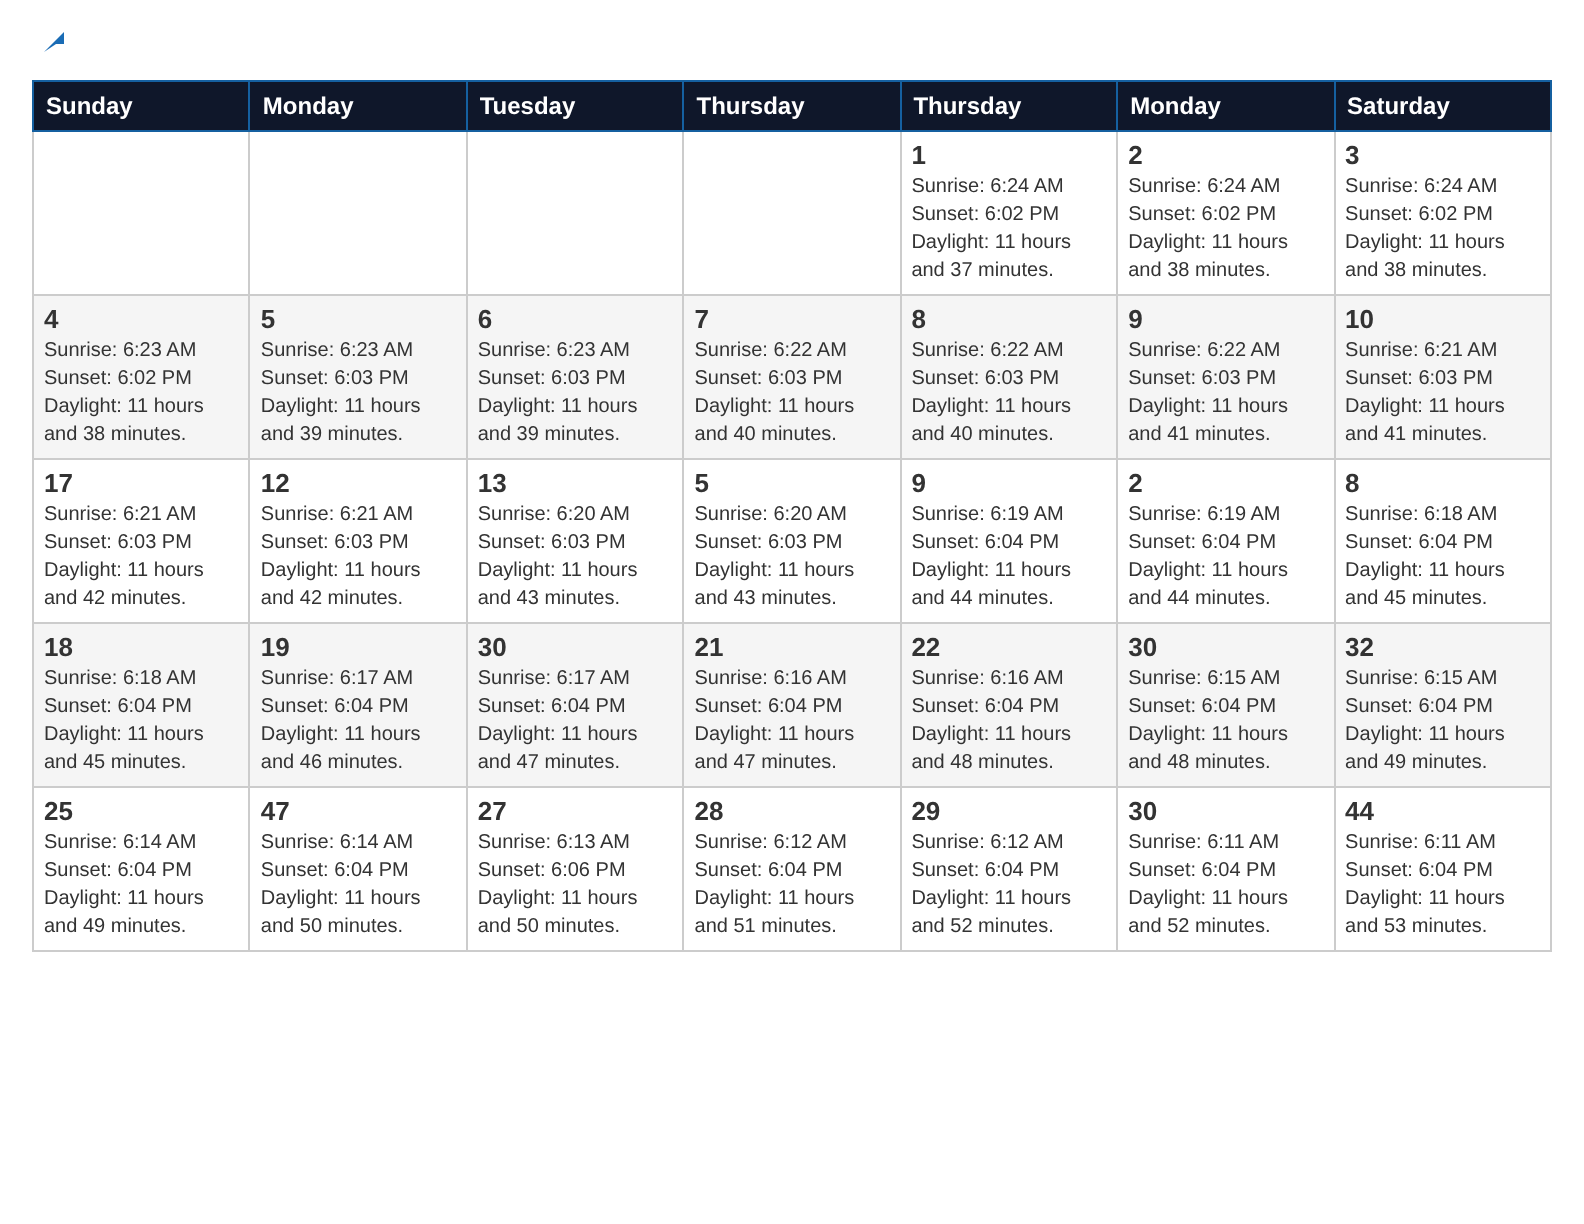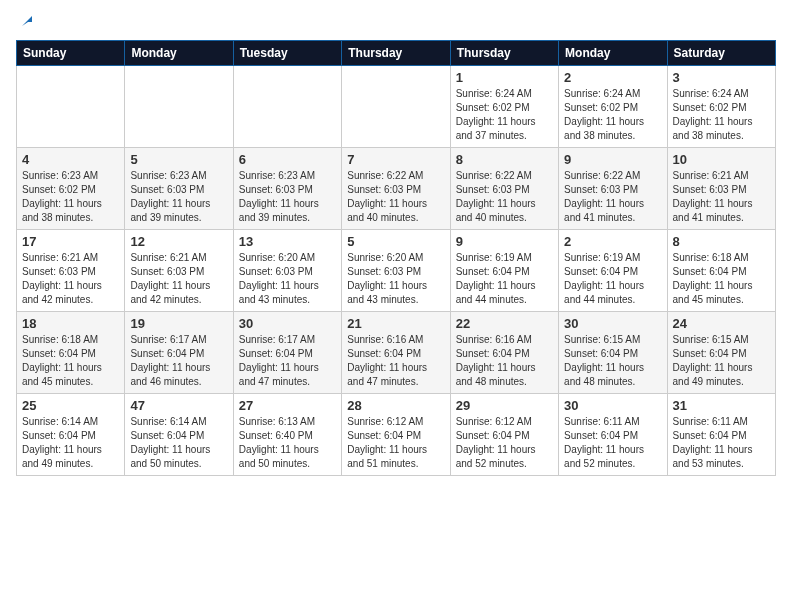--- a/index.html
+++ b/index.html
@@ -262,21 +262,21 @@
 Sunset: 6:04 PM
 Daylight: 11 hours and 48 minutes.</div>
         </td>
         <td>
           <span class="day-number">30</span>
           <div class="day-info" style="white-space: pre-line;">Sunrise: 6:15 AM
 Sunset: 6:04 PM
 Daylight: 11 hours and 48 minutes.</div>
         </td>
         <td>
-          <span class="day-number">24</span>
+          <span class="day-number">32</span>
           <div class="day-info" style="white-space: pre-line;">Sunrise: 6:15 AM
 Sunset: 6:04 PM
 Daylight: 11 hours and 49 minutes.</div>
         </td>
       </tr>
       <tr>
         <td>
           <span class="day-number">25</span>
           <div class="day-info" style="white-space: pre-line;">Sunrise: 6:14 AM
 Sunset: 6:04 PM
@@ -284,21 +284,21 @@
         </td>
         <td>
           <span class="day-number">47</span>
           <div class="day-info" style="white-space: pre-line;">Sunrise: 6:14 AM
 Sunset: 6:04 PM
 Daylight: 11 hours and 50 minutes.</div>
         </td>
         <td>
           <span class="day-number">27</span>
           <div class="day-info" style="white-space: pre-line;">Sunrise: 6:13 AM
-Sunset: 6:40 PM
+Sunset: 6:06 PM
 Daylight: 11 hours and 50 minutes.</div>
         </td>
         <td>
           <span class="day-number">28</span>
           <div class="day-info" style="white-space: pre-line;">Sunrise: 6:12 AM
 Sunset: 6:04 PM
 Daylight: 11 hours and 51 minutes.</div>
         </td>
         <td>
           <span class="day-number">29</span>
@@ -306,20 +306,20 @@
 Sunset: 6:04 PM
 Daylight: 11 hours and 52 minutes.</div>
         </td>
         <td>
           <span class="day-number">30</span>
           <div class="day-info" style="white-space: pre-line;">Sunrise: 6:11 AM
 Sunset: 6:04 PM
 Daylight: 11 hours and 52 minutes.</div>
         </td>
         <td>
-          <span class="day-number">31</span>
+          <span class="day-number">44</span>
           <div class="day-info" style="white-space: pre-line;">Sunrise: 6:11 AM
 Sunset: 6:04 PM
 Daylight: 11 hours and 53 minutes.</div>
         </td>
       </tr>
     </tbody>
 </table>
 
 </body></html>

